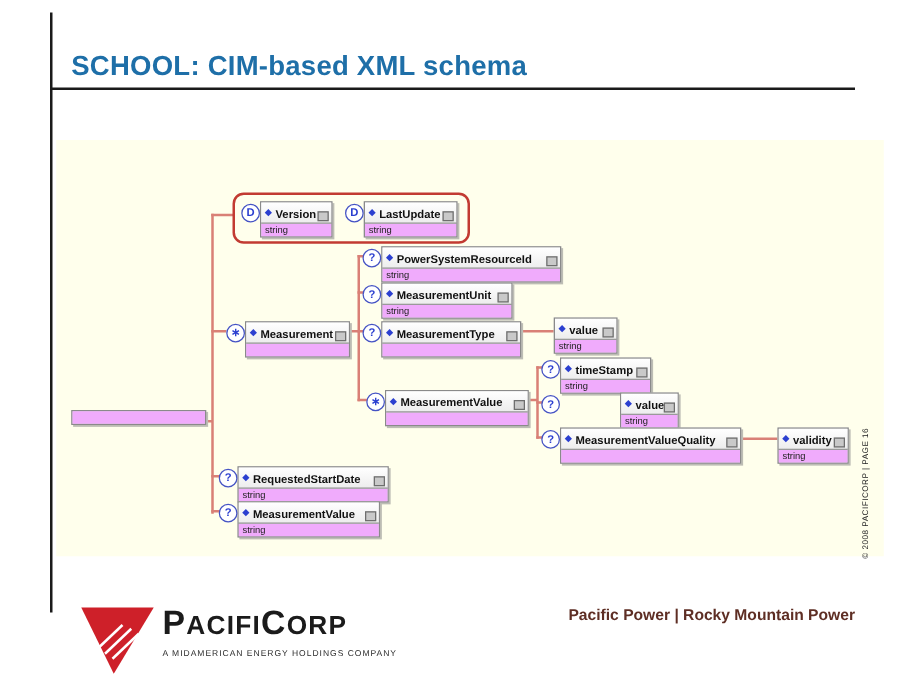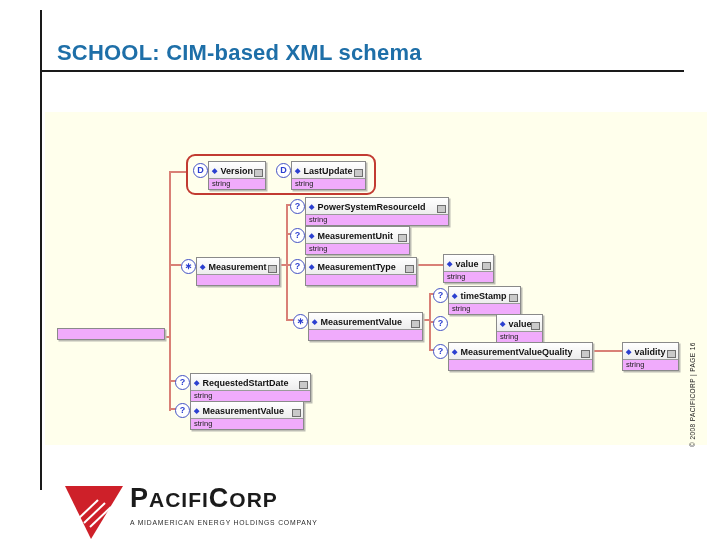--- a/index.html
+++ b/index.html
@@ -208,13 +208,14 @@
       <line x1="14" y1="38" x2="34" y2="19" stroke="#ffffff" stroke-width="2"></line>
       <line x1="20" y1="42" x2="41" y2="22" stroke="#ffffff" stroke-width="2"></line>
       <line x1="26" y1="46" x2="47" y2="26" stroke="#ffffff" stroke-width="2"></line>
     </svg>
     <div id="logo-text">
       <div id="brand"><span class="bp-big">P</span><span class="bp-small">ACIFI</span><span class="bp-big">C</span><span class="bp-small">ORP</span></div>
       <div id="tagline">A MIDAMERICAN ENERGY HOLDINGS COMPANY</div>
     </div>
   </div>
 
+  <div id="divisions">Pacific Power | Rocky Mountain Power</div>
 </div>
 
 </body></html>

